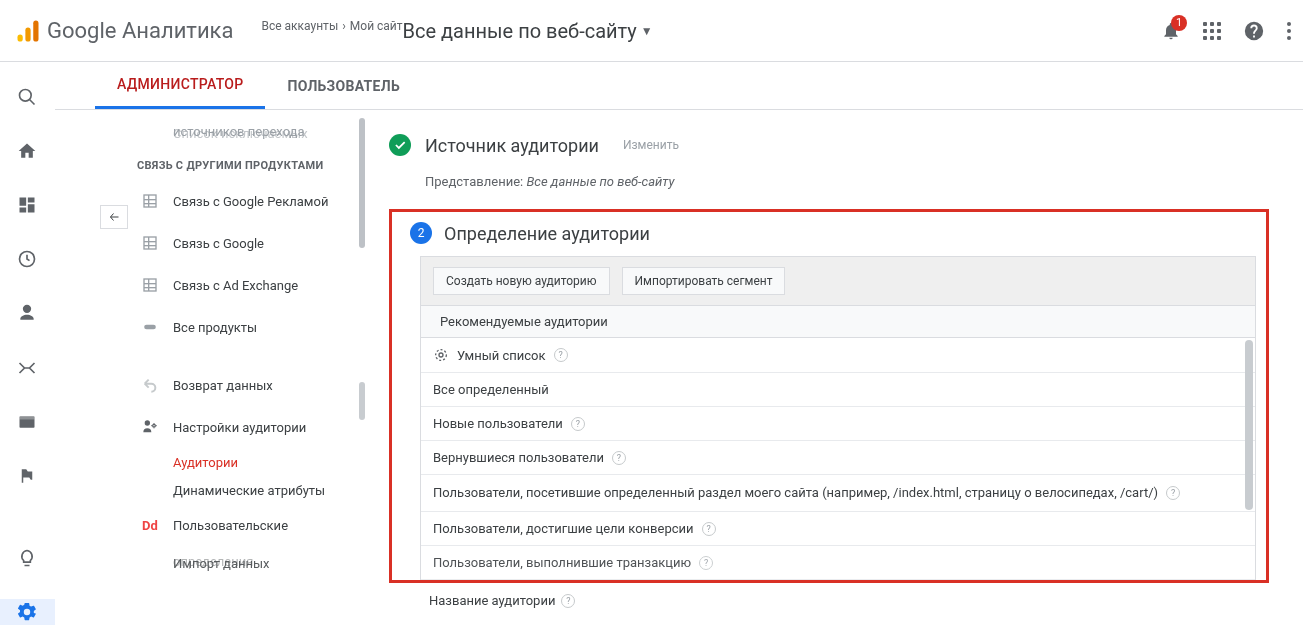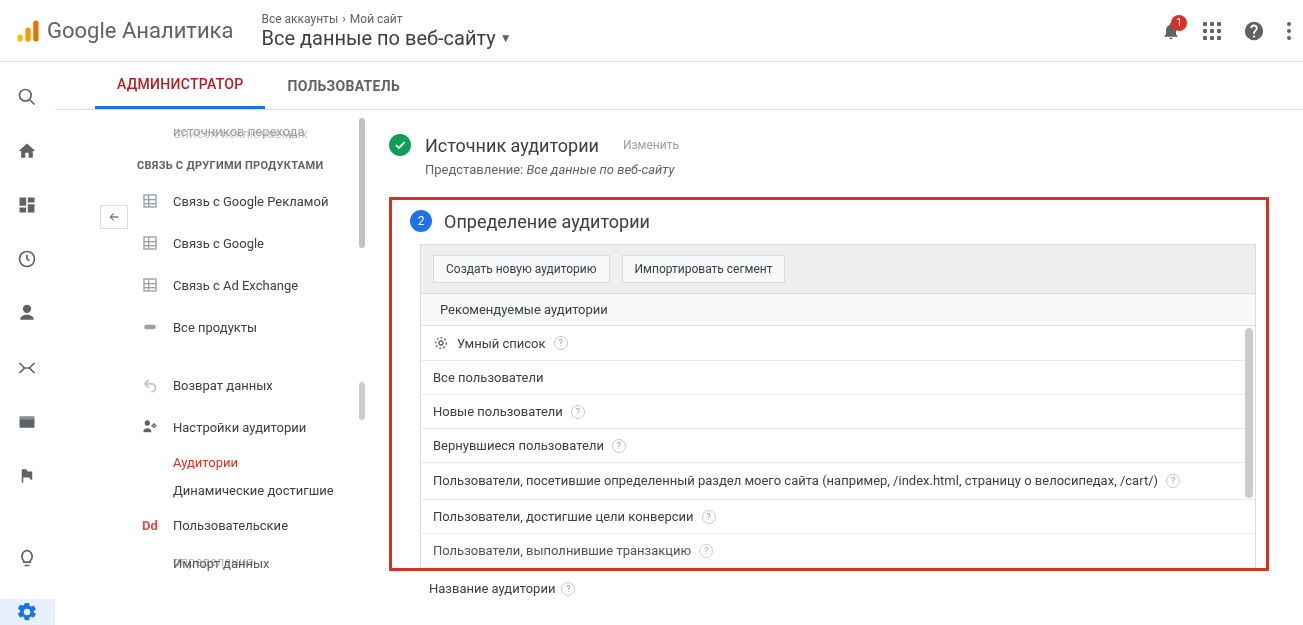--- a/index.html
+++ b/index.html
@@ -2,21 +2,21 @@
 <html><head>
 <meta charset="utf-8">
 <style>
   * { box-sizing: border-box; font-family: Roboto, Arial, sans-serif; }
   body { margin:0; background:#fff; color:#202124; overflow:hidden; width:1303px; height:625px; }
   
   .header{ height:62px; border-bottom:1px solid #dadce0; display:flex; align-items:center; padding:0 12px 0 8px; }
   .logo{ display:flex; align-items:center; gap:5px; margin-left:6px;}
   .ga-logo{ width:28px; height:28px; position:relative;}
   .brand{ font-size:22px; color:#5f6368; font-weight:400;}
-  .breadcrumb-area{ margin-left:28px; display:flex; flex-direction:column; justify-content:center;}
+  .breadcrumb-area{ margin-left:28px; display:flex; flex-direction:row; justify-content:center;}
   .small-path{ font-size:12px; color:#5f6368; display:flex; gap:4px;}
   .view-name{ font-size:20px; color:#3c4043; display:flex; align-items:center; gap:4px;}
   .spacer{flex:1;}
   .hdr-icons{ display:flex; align-items:center; gap:22px; color:#5f6368;}
   .bell{ position:relative;}
   .badge{ position:absolute; top:-6px; right:-6px; width:16px; height:16px; background:#d93025; color:#fff; border-radius:50%; font-size:11px; display:flex; align-items:center; justify-content:center;}
   .apps-grid{ width:18px; height:18px; display:grid; grid-template-columns:repeat(3,4px); grid-template-rows:repeat(3,4px); gap:3px;}
   .apps-grid span{ background:#5f6368; border-radius:1px;}
   .three-dots{ display:flex; flex-direction:column; gap:3px;}
   .three-dots span{ width:4px;height:4px;background:#5f6368;border-radius:50%;}
@@ -39,21 +39,21 @@
   .section-hdr{ font-size:11px; font-weight:700; color:#5f6368; letter-spacing:.3px; margin:18px 0 8px 4px; text-transform:uppercase;}
   .menu-item{ display:flex; align-items:center; gap:12px; height:42px; font-size:13px; color:#3c4043; cursor:pointer; padding-left:6px;}
   .menu-item .mi-icon{ width:22px; display:flex; justify-content:center; color:#9aa0a6;}
   .menu-item.active{ color:#d93025;}
   .menu-item.sub{ height:28px; padding-left:40px; font-size:13px;}
   .scroll-track{ position:absolute; right:0; top:0; width:6px; height:100%;}
   .scroll-thumb{ position:absolute; right:0; top:8px; width:6px; height:130px; background:#bdc1c6; border-radius:3px;}
   .scroll-thumb2{ position:absolute; right:0; top:272px; width:6px; height:38px; background:#c8ccd0; border-radius:3px;}
   
   .right{ flex:1; padding:24px 34px 0 24px; position:relative; overflow:hidden;}
-  .step-row{ display:flex; align-items:center; gap:14px; margin-bottom:6px;}
+  .step-row{ display:flex; align-items:center; gap:14px; margin-bottom:18px;}
   .step-circle{ width:22px; height:22px; border-radius:50%; display:flex; align-items:center; justify-content:center; color:#fff;}
   .step-circle.done{ background:#0f9d58;}
   .step-circle.cur{ background:#1a73e8; font-size:12px;}
   .step-title{ font-size:18px; color:#3c4043;}
   .step-edit{ font-size:12px; color:#9aa0a6; margin-left:10px;}
   .sub-line{ margin-left:36px; font-size:13px; color:#5f6368; margin-top:2px;}
   .sub-line .val{ font-style:italic;}
   .red-box{ border:3px solid #d93025; margin-top:20px; padding:10px 0 0 0; position:relative;}
   .red-box .inner{ padding:0 16px;}
   .btn-row{ background:#efefef; border:1px solid #dadce0; display:flex; gap:12px; padding:10px 12px; margin:12px 10px 0 28px;}
@@ -262,21 +262,21 @@
                 <circle cx="18" cy="10" r="2" fill="none" stroke="#5f6368" stroke-width="2"></circle>
                 <path d="M18 6v1m0 6v1m3-4h1m-8 0h1" stroke="#5f6368" stroke-width="2"></path>
               </svg>
             </span>
           <span>Настройки аудитории</span>
         </div>
         <div class="menu-item sub active">
           <span>Аудитории</span>
         </div>
         <div class="menu-item sub">
-          <span>Динамические достигшие</span>
+          <span>Динамические атрибуты</span>
         </div>
         <div class="menu-item">
           <span class="mi-icon">
               <span style="font-weight:700;color:#ef4444;font-size:13px">Dd</span>
             </span>
           <span>Пользовательские</span>
         </div>
         <div class="menu-item" style="margin-top:-4px; opacity:.85">
           <span class="mi-icon dim" style="opacity:.5">
               <span style="font-weight:700;font-size:12px"></span>
@@ -324,21 +324,21 @@
           <div class="list-container">
             <div class="list-row">
               <svg width="16" height="16" viewBox="0 0 24 24" fill="none" stroke="#5f6368" stroke-width="2">
                   <circle cx="12" cy="12" r="3"></circle>
                   <circle cx="12" cy="12" r="8" stroke-dasharray="3 3"></circle>
                 </svg>
               <span>Умный список</span>
               <span class="help">?</span>
             </div>
             <div class="list-row">
-              <span>Все пользователи</span>
+              <span>Все определенный</span>
             </div>
             <div class="list-row">
               <span>Новые пользователи</span>
               <span class="help">?</span>
             </div>
             <div class="list-row">
               <span>Вернувшиеся пользователи</span>
               <span class="help">?</span>
             </div>
             <div class="list-row">

